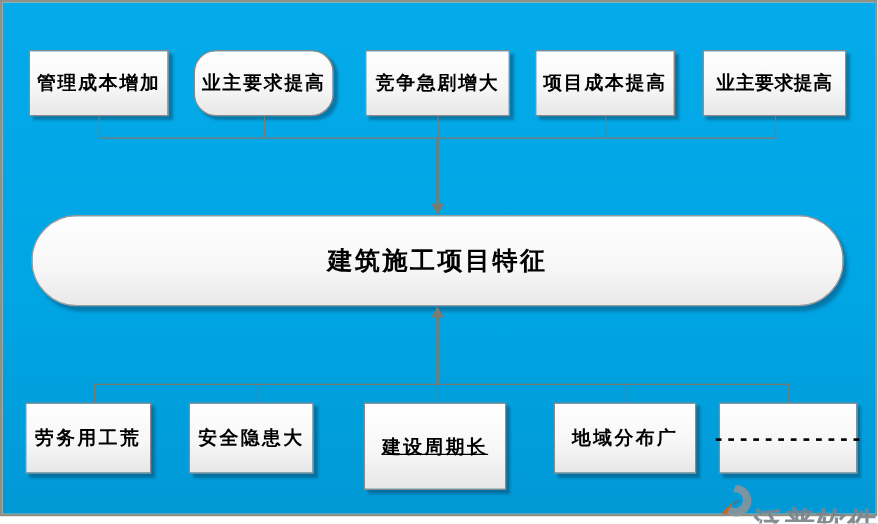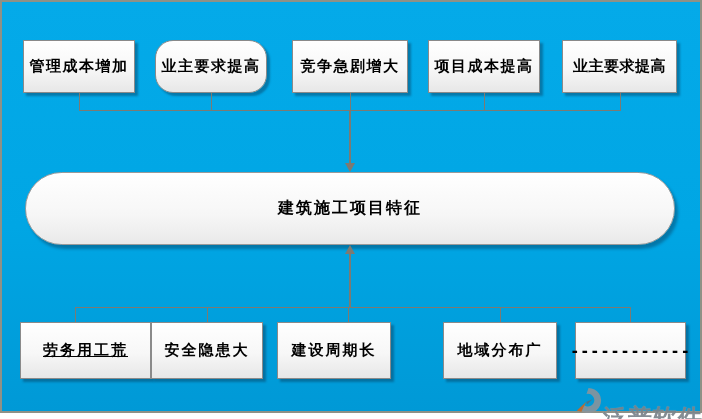--- a/index.html
+++ b/index.html
@@ -22,21 +22,21 @@
     color:#000;font-weight:bold;font-size:15px;letter-spacing:1.5px;
     box-sizing:border-box;white-space:nowrap;
   }
   .pill{
     position:absolute;left:25px;top:172px;width:650px;height:73px;
     border-radius:37px;
     background:linear-gradient(180deg,#ffffff 0%,#f6f6f6 60%,#e9e9e9 100%);
     border:1px solid #9a9a9a;
     box-shadow:3px 4px 3px rgba(10,50,80,0.40);
     display:flex;align-items:center;justify-content:center;
-    color:#000;font-weight:bold;font-size:16px;letter-spacing:2px;
+    color:#000;font-weight:bold;font-size:20px;letter-spacing:2px;
     box-sizing:border-box;
   }
   .line{position:absolute;background:#7d7a72;}
   .arrow{position:absolute;width:0;height:0;border-left:5px solid transparent;border-right:5px solid transparent;}
   .arrow.down{border-top:9px solid #7d7a72;}
   .arrow.up{border-bottom:9px solid #7d7a72;}
   .watermark{position:absolute;left:575px;top:369px;display:flex;flex-direction:column;opacity:0.92;}
   .wm-row{display:flex;align-items:center;}
   .wm-brand{
     font-family:"DejaVu Sans","Liberation Sans",sans-serif;
@@ -87,27 +87,27 @@
 
   <div class="arrow up" style="left:345px;top:245px;"></div>
   <div class="line" style="left:349px;top:253px;width:2px;height:54px;"></div>
   <div class="line" style="left:75px;top:307px;width:556px;height:1px;"></div>
   <div class="line" style="left:75px;top:307px;width:1px;height:15px;"></div>
   <div class="line" style="left:207px;top:307px;width:1px;height:15px;"></div>
   <div class="line" style="left:348px;top:307px;width:1px;height:15px;"></div>
   <div class="line" style="left:500px;top:307px;width:1px;height:15px;"></div>
   <div class="line" style="left:630px;top:307px;width:1px;height:15px;"></div>
 
-  <div class="node" style="left:20px;top:322px;width:131px;height:57px;letter-spacing:2px;text-decoration:underline;">
+  <div class="node" style="left:20px;top:322px;width:101px;height:57px;letter-spacing:2px;">
     <span>劳务用工荒</span>
   </div>
-  <div class="node" style="left:151px;top:322px;width:112px;height:57px;letter-spacing:2px;">
+  <div class="node" style="left:151px;top:322px;width:100px;height:57px;letter-spacing:2px;">
     <span>安全隐患大</span>
   </div>
-  <div class="node" style="left:277px;top:322px;width:114px;height:57px;letter-spacing:2px;">
+  <div class="node" style="left:291px;top:322px;width:114px;height:70px;letter-spacing:2px;text-decoration:underline;">
     <span>建设周期长</span>
   </div>
   <div class="node" style="left:443px;top:322px;width:114px;height:57px;letter-spacing:2px;">
     <span>地域分布广</span>
   </div>
   <div class="node" style="left:575px;top:322px;width:111px;height:57px;letter-spacing:1px;font-family:'DejaVu Sans Mono','Liberation Mono',monospace;">
     <span>------------</span>
   </div>
 
   <div class="watermark">

